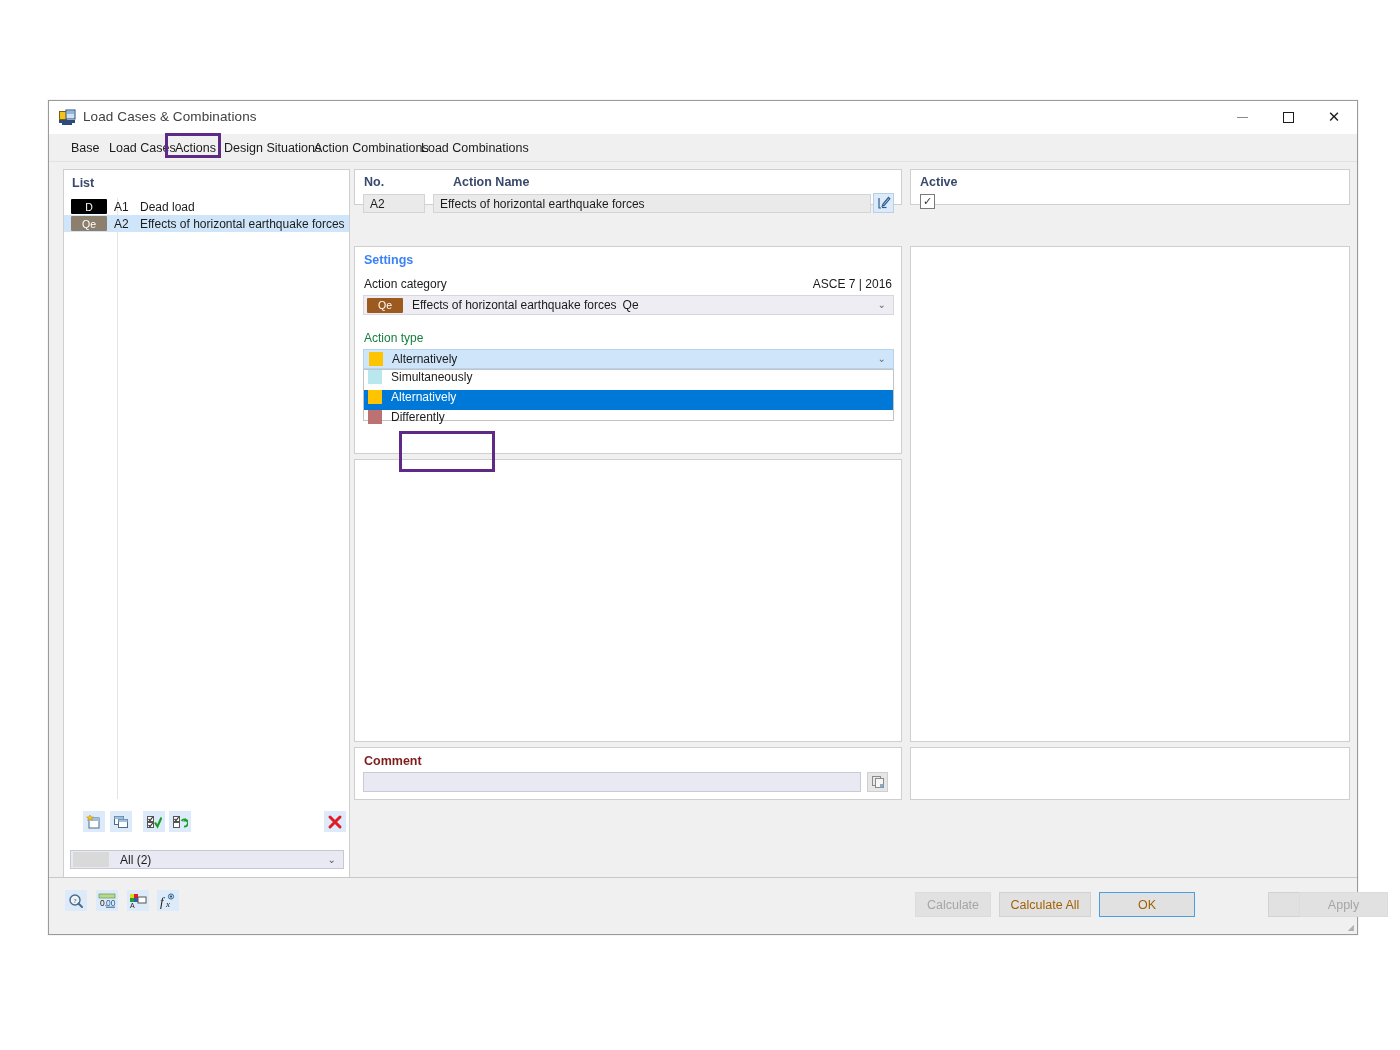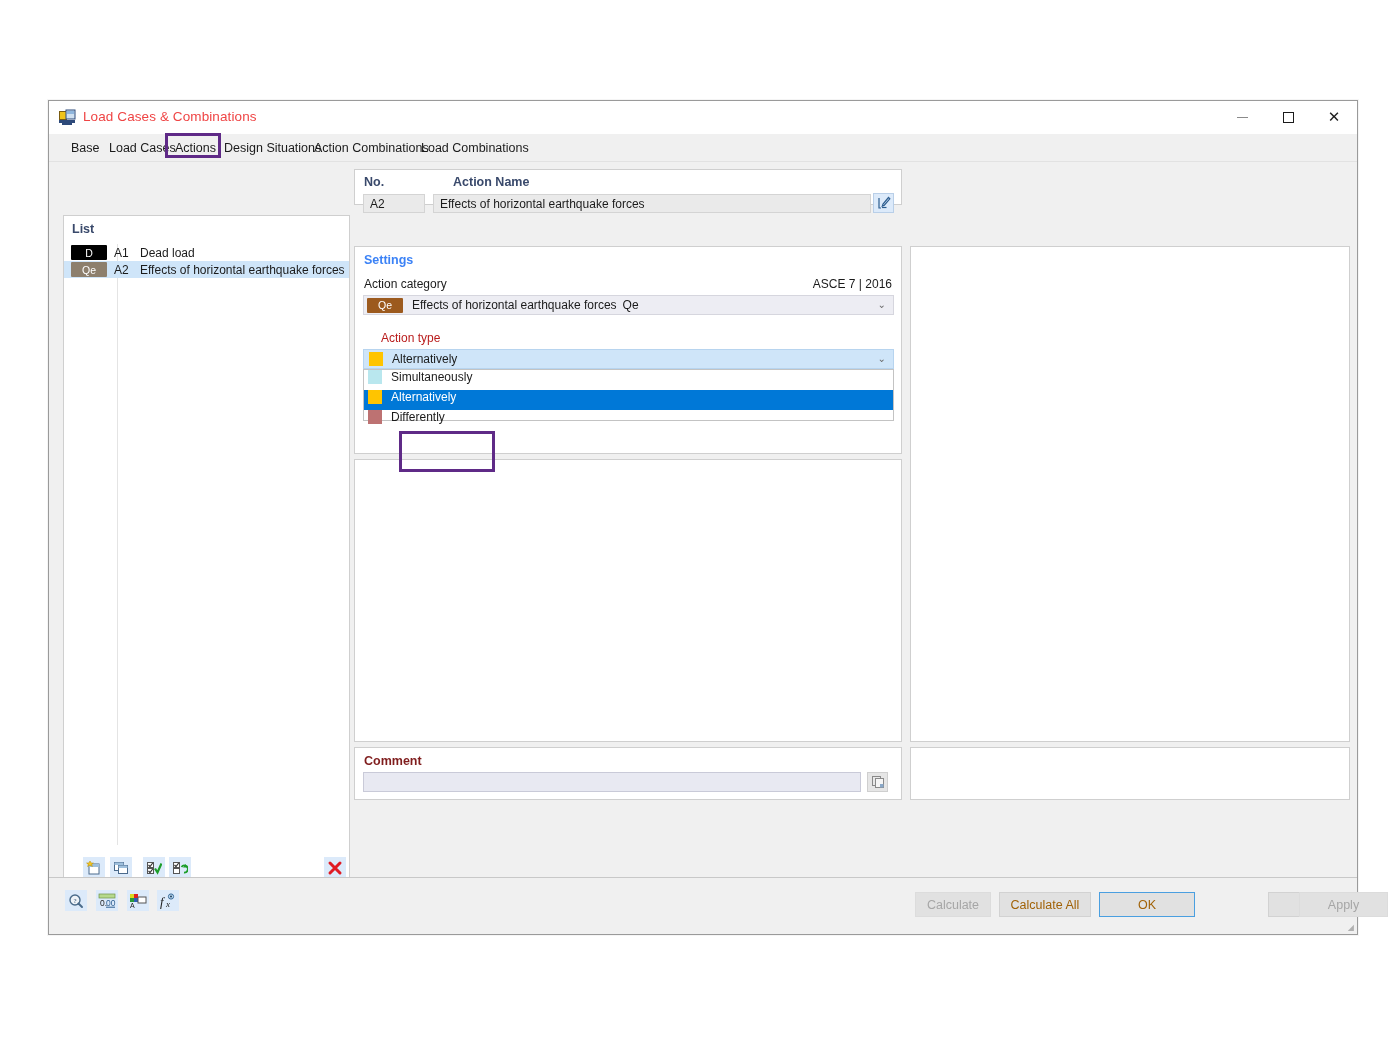--- a/index.html
+++ b/index.html
@@ -27,21 +27,21 @@
     height: 33px;
     background: #ffffff;
     border-bottom: none;
   }
   #title-icon {
     position: absolute; left: 10px; top: 8px;
     width: 17px; height: 17px;
   }
   #title-text {
     position: absolute; left: 34px; top: 8px;
-    font-size: 13.5px; color: #ef4444;
+    font-size: 13.5px; color: #404040;
     letter-spacing: .1px;
   }
   .winbtn {
     position: absolute; top: 0; width: 46px; height: 33px;
     display: flex; align-items: center; justify-content: center;
     cursor: default;
   }
   #btn-min { right: 92px; }
   #btn-max { right: 46px; }
   #btn-close { right: 0px; }
@@ -79,21 +79,20 @@
     width: 100%; bottom: 0;
     background: #f0f0f0;
   }
 
   
   #list-panel {
     position: absolute; left: 14px; top: 7px;
     width: 287px; height: 709px;
     background: #ffffff;
     border: 1px solid #cfcfcf;
-    margin-top: 46px;
   }
   #list-header {
     position: absolute; left: 8px; top: 6px;
     font-size: 12.5px; font-weight: bold; color: #39496b;
   }
   #list-rows { position: absolute; left: 0; top: 28px; width: 100%; }
   .list-row {
     position: relative; height: 17px;
     display: flex; align-items: center;
     font-size: 12px; color: #1b1b1b;
@@ -203,21 +202,21 @@
   #act-cat-field {
     position: absolute; left: 8px; top: 48px;
     width: 531px; height: 20px;
     background: #ededf3; border: 1px solid #d6d6de;
     display: flex; align-items: center;
   }
   #act-cat-field .badge { margin-left: 3px; margin-right: 9px; }
   #act-cat-field .t { font-size: 12px; color: #1b1b1b; }
   #act-cat-field .chev { position: absolute; right: 7px; top: 3px; font-size: 10px; color: #6a6a6a; }
 
-  #act-type-label { position: absolute; left: 26px; top: 84px; font-size: 12px; color:#b91c1c; }
+  #act-type-label { position: absolute; left: 9px; top: 84px; font-size: 12px; color:#15803d; }
   #act-type-field {
     position: absolute; left: 8px; top: 102px;
     width: 531px; height: 20px;
     background: #cfe5f9; border: 1px solid #b7d4ef;
     display: flex; align-items: center;
   }
   #act-type-field .sw { width: 14px; height: 14px; margin-left: 5px; margin-right: 9px; flex:none; }
   #act-type-field .t { font-size: 12px; color: #1b1b1b; }
   #act-type-field .chev { position: absolute; right: 7px; top: 3px; font-size: 10px; color: #6a6a6a; }
 
@@ -406,20 +405,26 @@
         <div class="hdrfield" style="left:78px; width:438px">Effects of horizontal earthquake forces</div>
         <div id="edit-icon-btn">
           <svg width="14" height="14" viewBox="0 0 14 14">
             <path d="M2 2 L2 12 L4 12" stroke="#2c5d8f" stroke-width="1.2" fill="none"></path>
             <path d="M11.5 1.5 L6 8 L5.3 10.2 L7.3 9.2 L12.8 2.8 Z" fill="none" stroke="#2c5d8f" stroke-width="1.2"></path>
             <path d="M5 11.5 L9.5 11.5" stroke="#2c5d8f" stroke-width="1.2"></path>
           </svg>
         </div>
       </div>
 
+      <div class="hdrbox" id="hdr-right">
+        <div class="hdrlabel" style="left:9px">Active</div>
+        <div id="active-check">
+          <span>✓</span>
+        </div>
+      </div>
 
 
       <div id="settings-box">
         <div id="settings-title">Settings</div>
         <div id="act-cat-label">Action category</div>
         <div id="act-std">ASCE 7 | 2016</div>
 
         <div id="act-cat-field">
           <span class="badge" style="background:#9c5a1e">Qe</span>
           <span class="t">Effects of horizontal earthquake forces</span>

